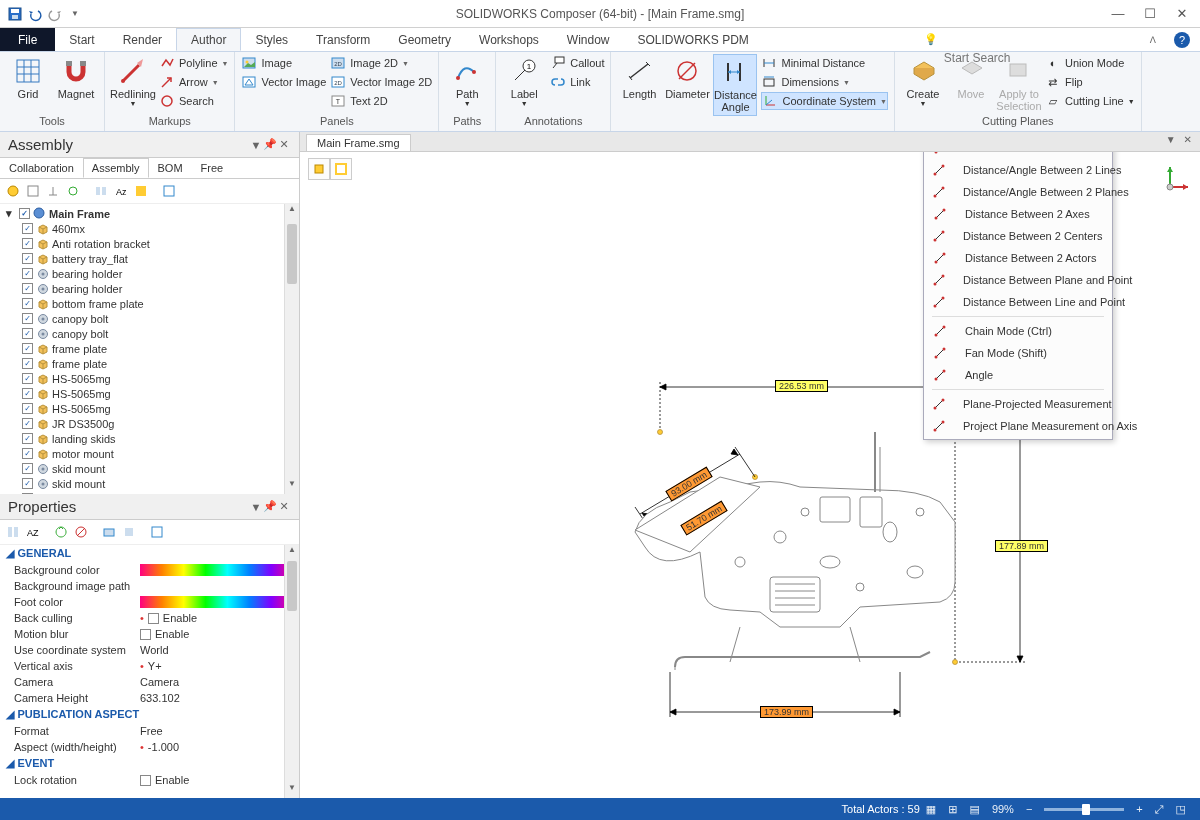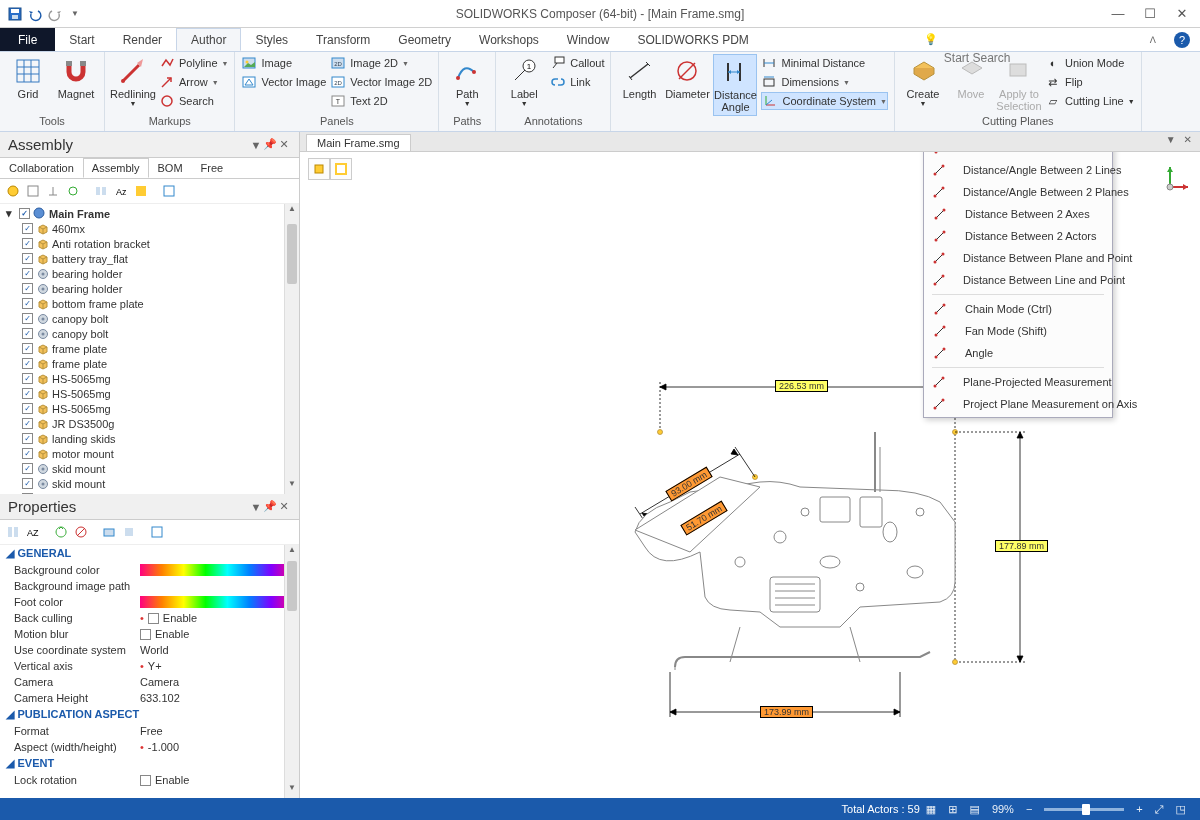--- a/index.html
+++ b/index.html
@@ -1028,20 +1028,30 @@
               <span>Distance Between 2 Axes</span>
             </div>
             <div class="mitem">
               <span class="mico">
                 <svg width="14" height="14">
                   <line x1="2" y1="12" x2="12" y2="2" stroke="#333"></line>
                   <circle cx="3" cy="11" r="1.5" fill="#c33"></circle>
                   <circle cx="11" cy="3" r="1.5" fill="#c33"></circle>
                 </svg>
               </span>
+              <span>Distance Between 2 Centers</span>
+            </div>
+            <div class="mitem">
+              <span class="mico">
+                <svg width="14" height="14">
+                  <line x1="2" y1="12" x2="12" y2="2" stroke="#333"></line>
+                  <circle cx="3" cy="11" r="1.5" fill="#c33"></circle>
+                  <circle cx="11" cy="3" r="1.5" fill="#c33"></circle>
+                </svg>
+              </span>
               <span>Distance Between 2 Actors</span>
             </div>
             <div class="mitem">
               <span class="mico">
                 <svg width="14" height="14">
                   <line x1="2" y1="12" x2="12" y2="2" stroke="#333"></line>
                   <circle cx="3" cy="11" r="1.5" fill="#c33"></circle>
                   <circle cx="11" cy="3" r="1.5" fill="#c33"></circle>
                 </svg>
               </span>

